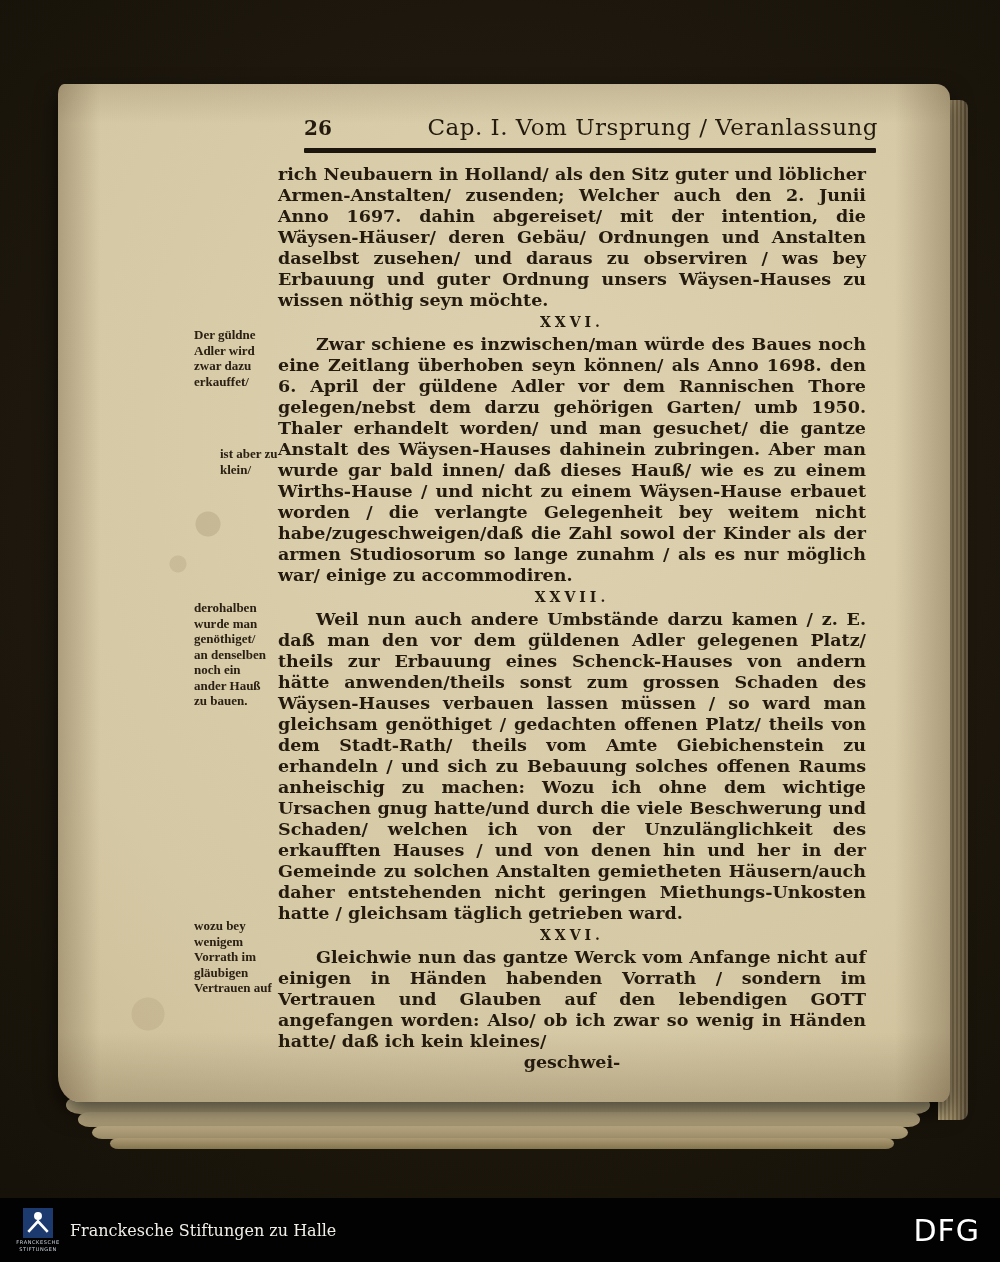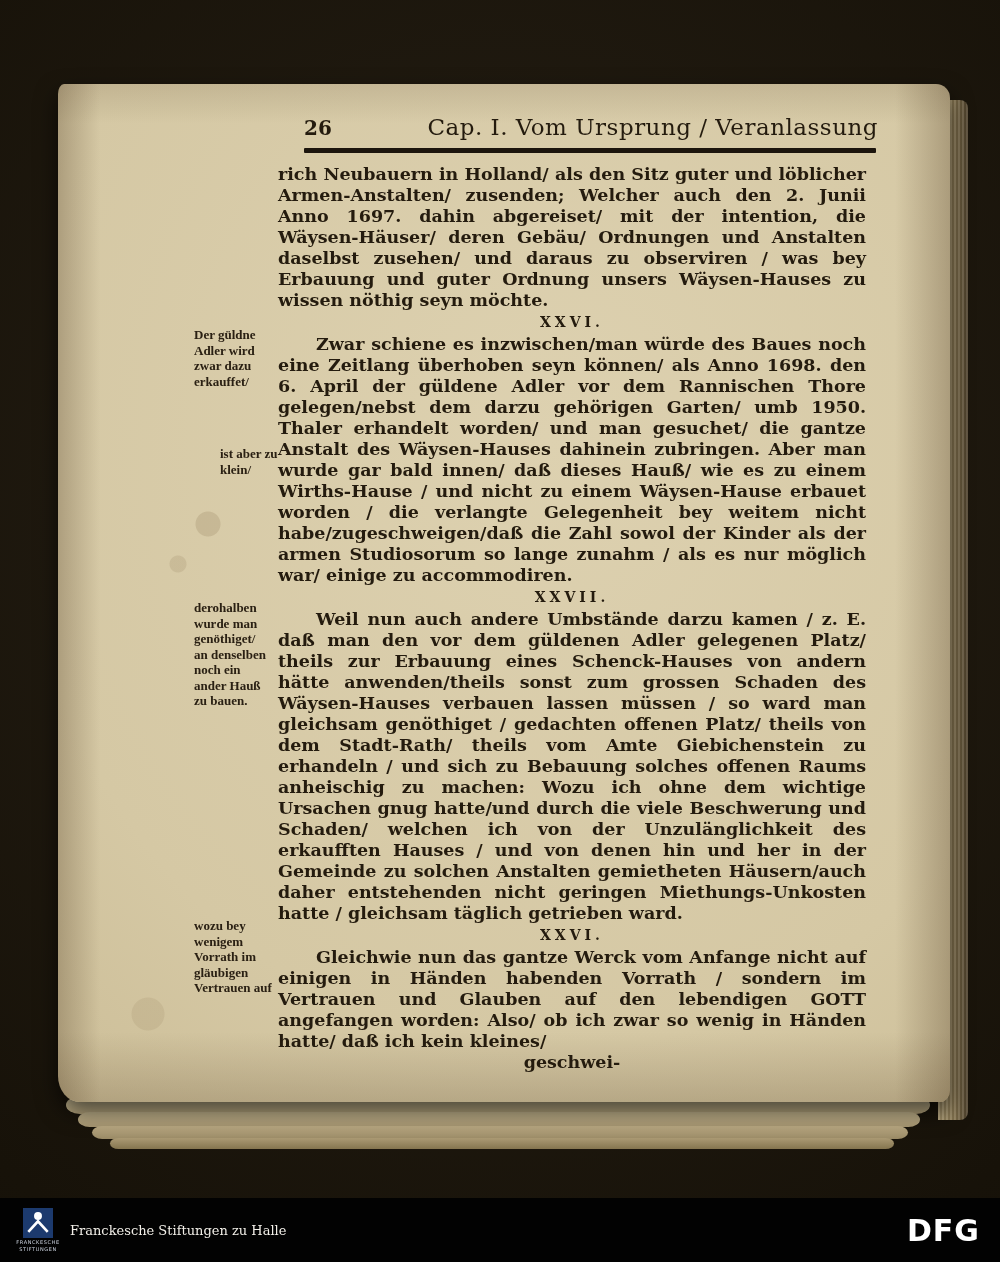--- a/index.html
+++ b/index.html
@@ -64,24 +64,24 @@
   .mn-2{top:516px;}
   .mn-3{top:810px;margin-top:24px;}
   
   .footer{
     position:absolute;left:0;bottom:0;width:1000px;height:64px;background:#020202;z-index:5;
     display:flex;align-items:center;
   }
   .logo{margin-left:16px;width:44px;display:flex;flex-direction:column;align-items:center;gap:1px;}
   .logo-emblem{width:30px;height:30px;display:block;}
   .logo-text{font-family:"DejaVu Sans", sans-serif;font-size:5px;line-height:6px;color:#cfd6e2;letter-spacing:.6px;text-align:center;white-space:nowrap;}
-  .institution{margin-left:10px;color:#f2efe8;font-size:13px;font-family:"DejaVu Serif", serif;}
+  .institution{margin-left:10px;color:#f2efe8;font-size:16px;font-family:"DejaVu Serif", serif;}
   .dfg{
     margin-left:auto;margin-right:20px;color:#ffffff;
-    font-family:"DejaVu Sans", sans-serif;font-weight:bold;font-size:30px;letter-spacing:1px;
+    font-family:"DejaVu Sans", sans-serif;font-weight:normal;font-size:30px;letter-spacing:1px;
   }
 </style>
 </head>
 <body>
 
 <div class="scan">
 
   <div class="fore-edge"></div>
   <div class="stack-edge edge1"></div>
   <div class="stack-edge edge2"></div>

